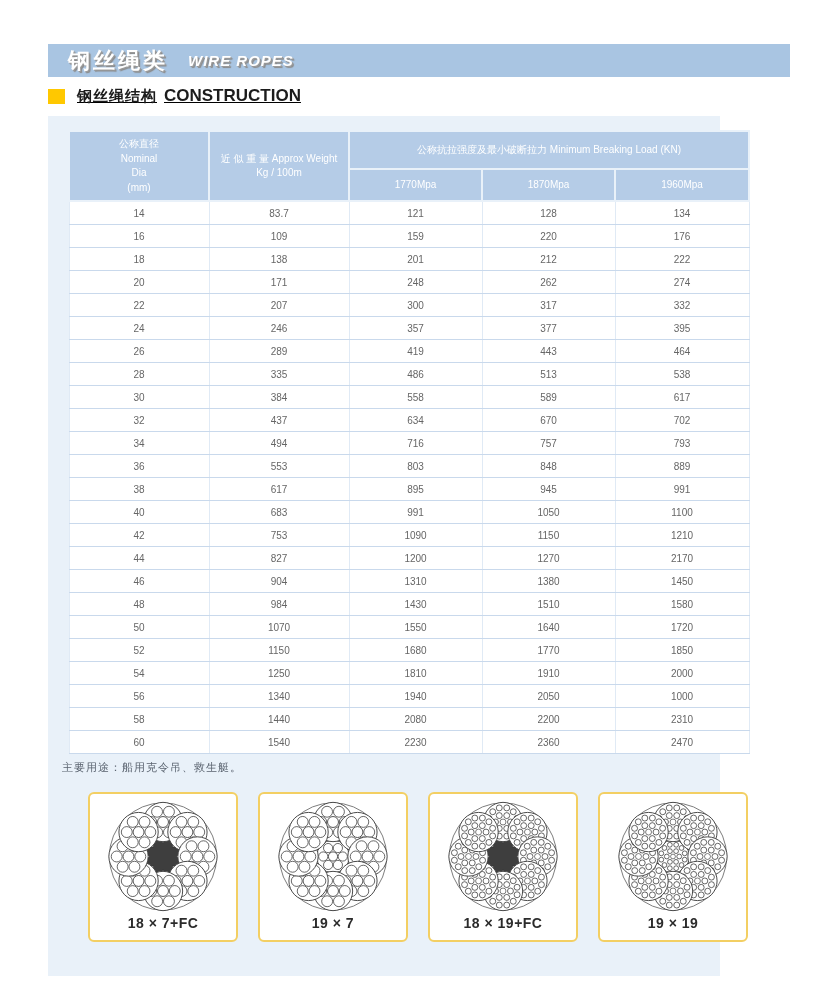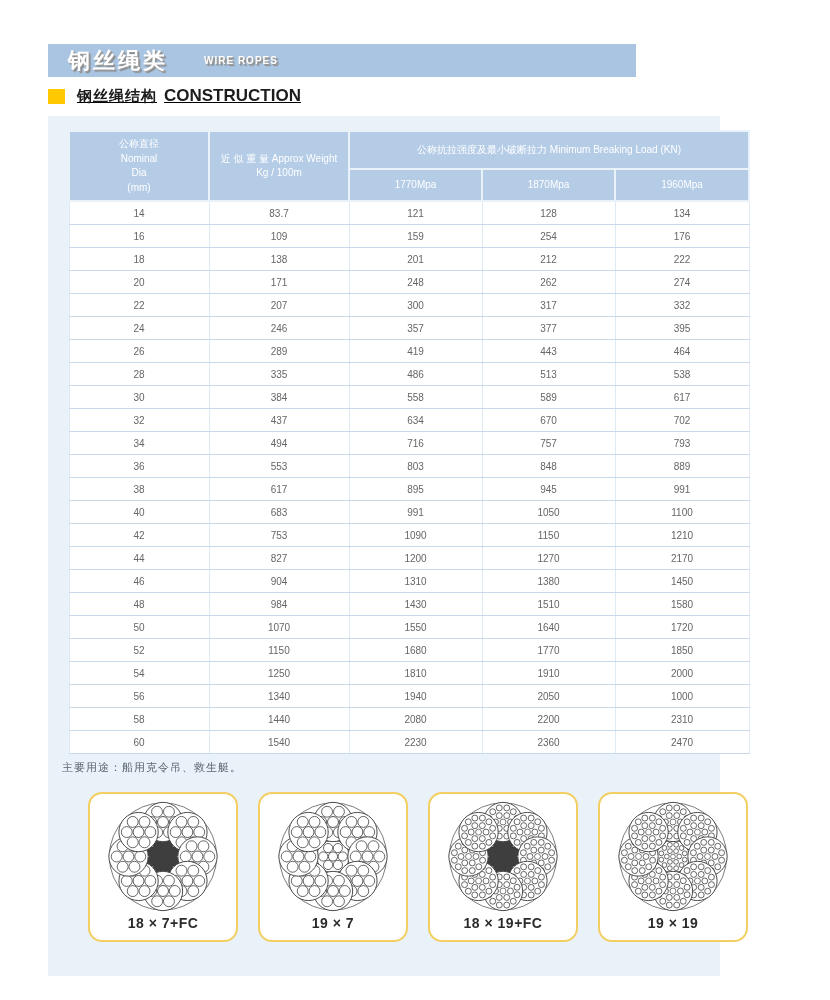--- a/index.html
+++ b/index.html
@@ -2,30 +2,31 @@
 <html><head>
 <meta charset="utf-8">
 <style>
   html,body{margin:0;padding:0;}
   body{
     width:830px;height:1000px;position:relative;background:#ffffff;
     font-family:"Liberation Sans","DejaVu Sans",sans-serif;overflow:hidden;
   }
   
   .banner{
-    position:absolute;left:48px;top:44px;width:588px;height:33px;
-    background:#a9c5e2;display:flex;align-items:center;padding-left:20px;box-sizing:border-box;gap:8px;
+    position:absolute;left:48px;top:44px;width:742px;height:33px;
+    background:#a9c5e2;display:flex;align-items:center;padding-left:20px;box-sizing:border-box;
   }
   .banner .zh{
     font-size:22px;font-weight:bold;color:#fff;letter-spacing:3px;
     text-shadow:1px 1px 0 #9a9a9a,2px 2px 1px #8a8a8a;
   }
   .banner .en{
-    font-size:10px;font-weight:bold;color:#fff;margin-left:28px;letter-spacing:1px;
+    font-size:15px;font-weight:bold;color:#fff;margin-left:20px;letter-spacing:1px;
     text-shadow:1px 1px 0 #9a9a9a,2px 2px 1px #8a8a8a;
+    font-style:italic;
   }
   
   .section-head{position:absolute;left:48px;top:86px;display:flex;align-items:center;text-decoration:underline;}
   .bullet{width:17px;height:15px;background:#ffc800;margin-right:12px;}
   .section-head .zh{font-size:15px;font-weight:bold;color:#1c1c1c;letter-spacing:1px;}
   .section-head .en{font-size:17px;font-weight:bold;color:#1c1c1c;margin-left:7px;}
   
   .panel{position:absolute;left:48px;top:116px;width:672px;height:860px;background:#e9f1f9;}
   
   table.spec{
@@ -42,21 +43,21 @@
     background:#ffffff;color:#666;font-size:10px;text-align:center;height:22px;
     border-top:1px solid #c9d9ec;border-bottom:1px solid #c9d9ec;
     border-left:1px solid #e0eaf5;border-right:1px solid #e0eaf5;
     padding:0;
   }
   
   .note{position:absolute;left:14px;top:644px;font-size:11px;color:#5b6470;letter-spacing:1px;}
   
   .card{
     position:absolute;top:676px;width:150px;height:150px;box-sizing:border-box;
-    background:#ffffff;border:2px solid #f3cf63;border-radius:14px;text-align:center;
+    background:#ffffff;border:2px solid #f3cf63;border-radius:6px;text-align:center;
   }
   .card svg{display:block;margin:5px auto 0;}
   .card .label{font-size:14px;font-weight:bold;color:#2b2b2b;letter-spacing:.5px;margin-top:1px;}
   .card1{left:40px}.card2{left:210px}.card3{left:380px}.card4{left:550px}
 </style>
 </head>
 <body>
 
 <div class="banner">
   <span class="zh">钢丝绳类</span>
@@ -104,21 +105,21 @@
           <td>14</td>
           <td>83.7</td>
           <td>121</td>
           <td>128</td>
           <td>134</td>
         </tr>
         <tr>
           <td>16</td>
           <td>109</td>
           <td>159</td>
-          <td>254</td>
+          <td>220</td>
           <td>176</td>
         </tr>
         <tr>
           <td>18</td>
           <td>138</td>
           <td>201</td>
           <td>212</td>
           <td>222</td>
         </tr>
         <tr>

